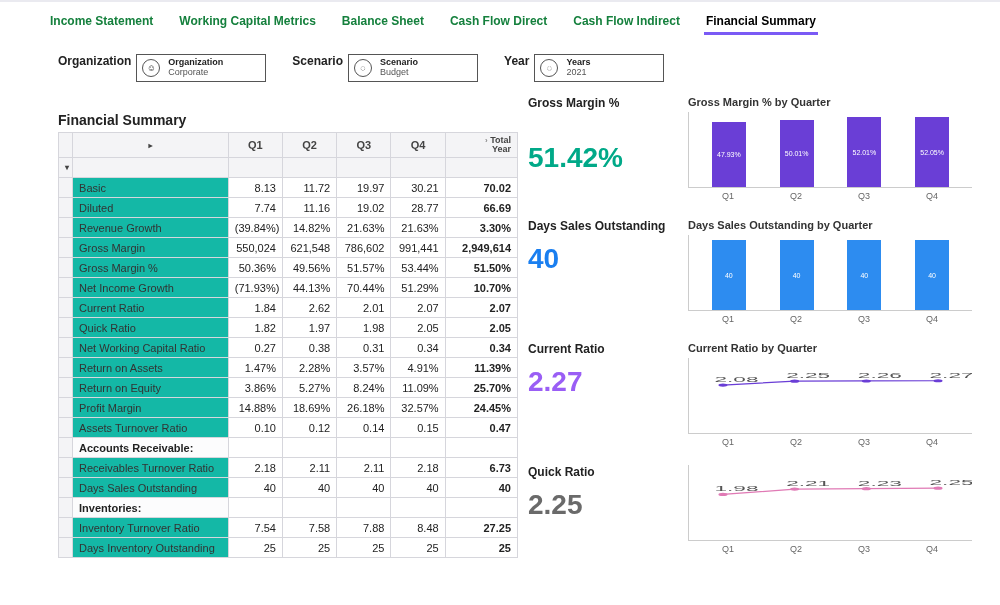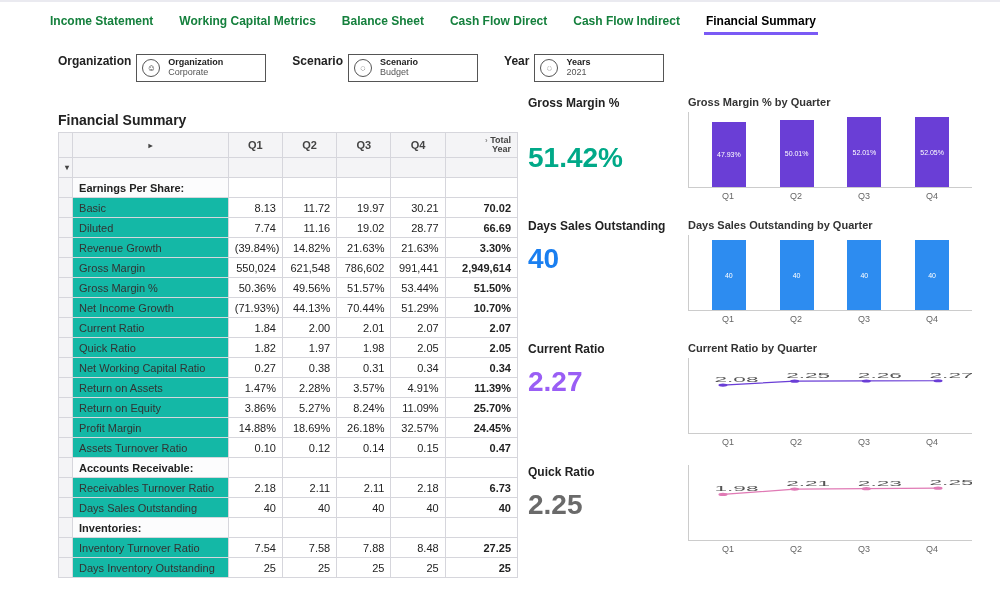--- a/index.html
+++ b/index.html
@@ -132,29 +132,20 @@
               <th></th>
               <th></th>
               <th></th>
               <th></th>
               <th></th>
             </tr>
           </thead>
         <tbody id="tbody">
             <tr>
               <td class="corner"></td>
-              <td class="section">Earnings Per Share:</td>
-              <td></td>
-              <td></td>
-              <td></td>
-              <td></td>
-              <td class="total"></td>
-            </tr>
-            <tr>
-              <td class="corner"></td>
               <td class="metric">Basic</td>
               <td>8.13</td>
               <td>11.72</td>
               <td>19.97</td>
               <td>30.21</td>
               <td class="total">70.02</td>
             </tr>
             <tr>
               <td class="corner"></td>
               <td class="metric">Diluted</td>
@@ -197,21 +188,21 @@
               <td>(71.93%)</td>
               <td>44.13%</td>
               <td>70.44%</td>
               <td>51.29%</td>
               <td class="total">10.70%</td>
             </tr>
             <tr>
               <td class="corner"></td>
               <td class="metric">Current Ratio</td>
               <td>1.84</td>
-              <td>2.00</td>
+              <td>2.62</td>
               <td>2.01</td>
               <td>2.07</td>
               <td class="total">2.07</td>
             </tr>
             <tr>
               <td class="corner"></td>
               <td class="metric">Quick Ratio</td>
               <td>1.82</td>
               <td>1.97</td>
               <td>1.98</td>

